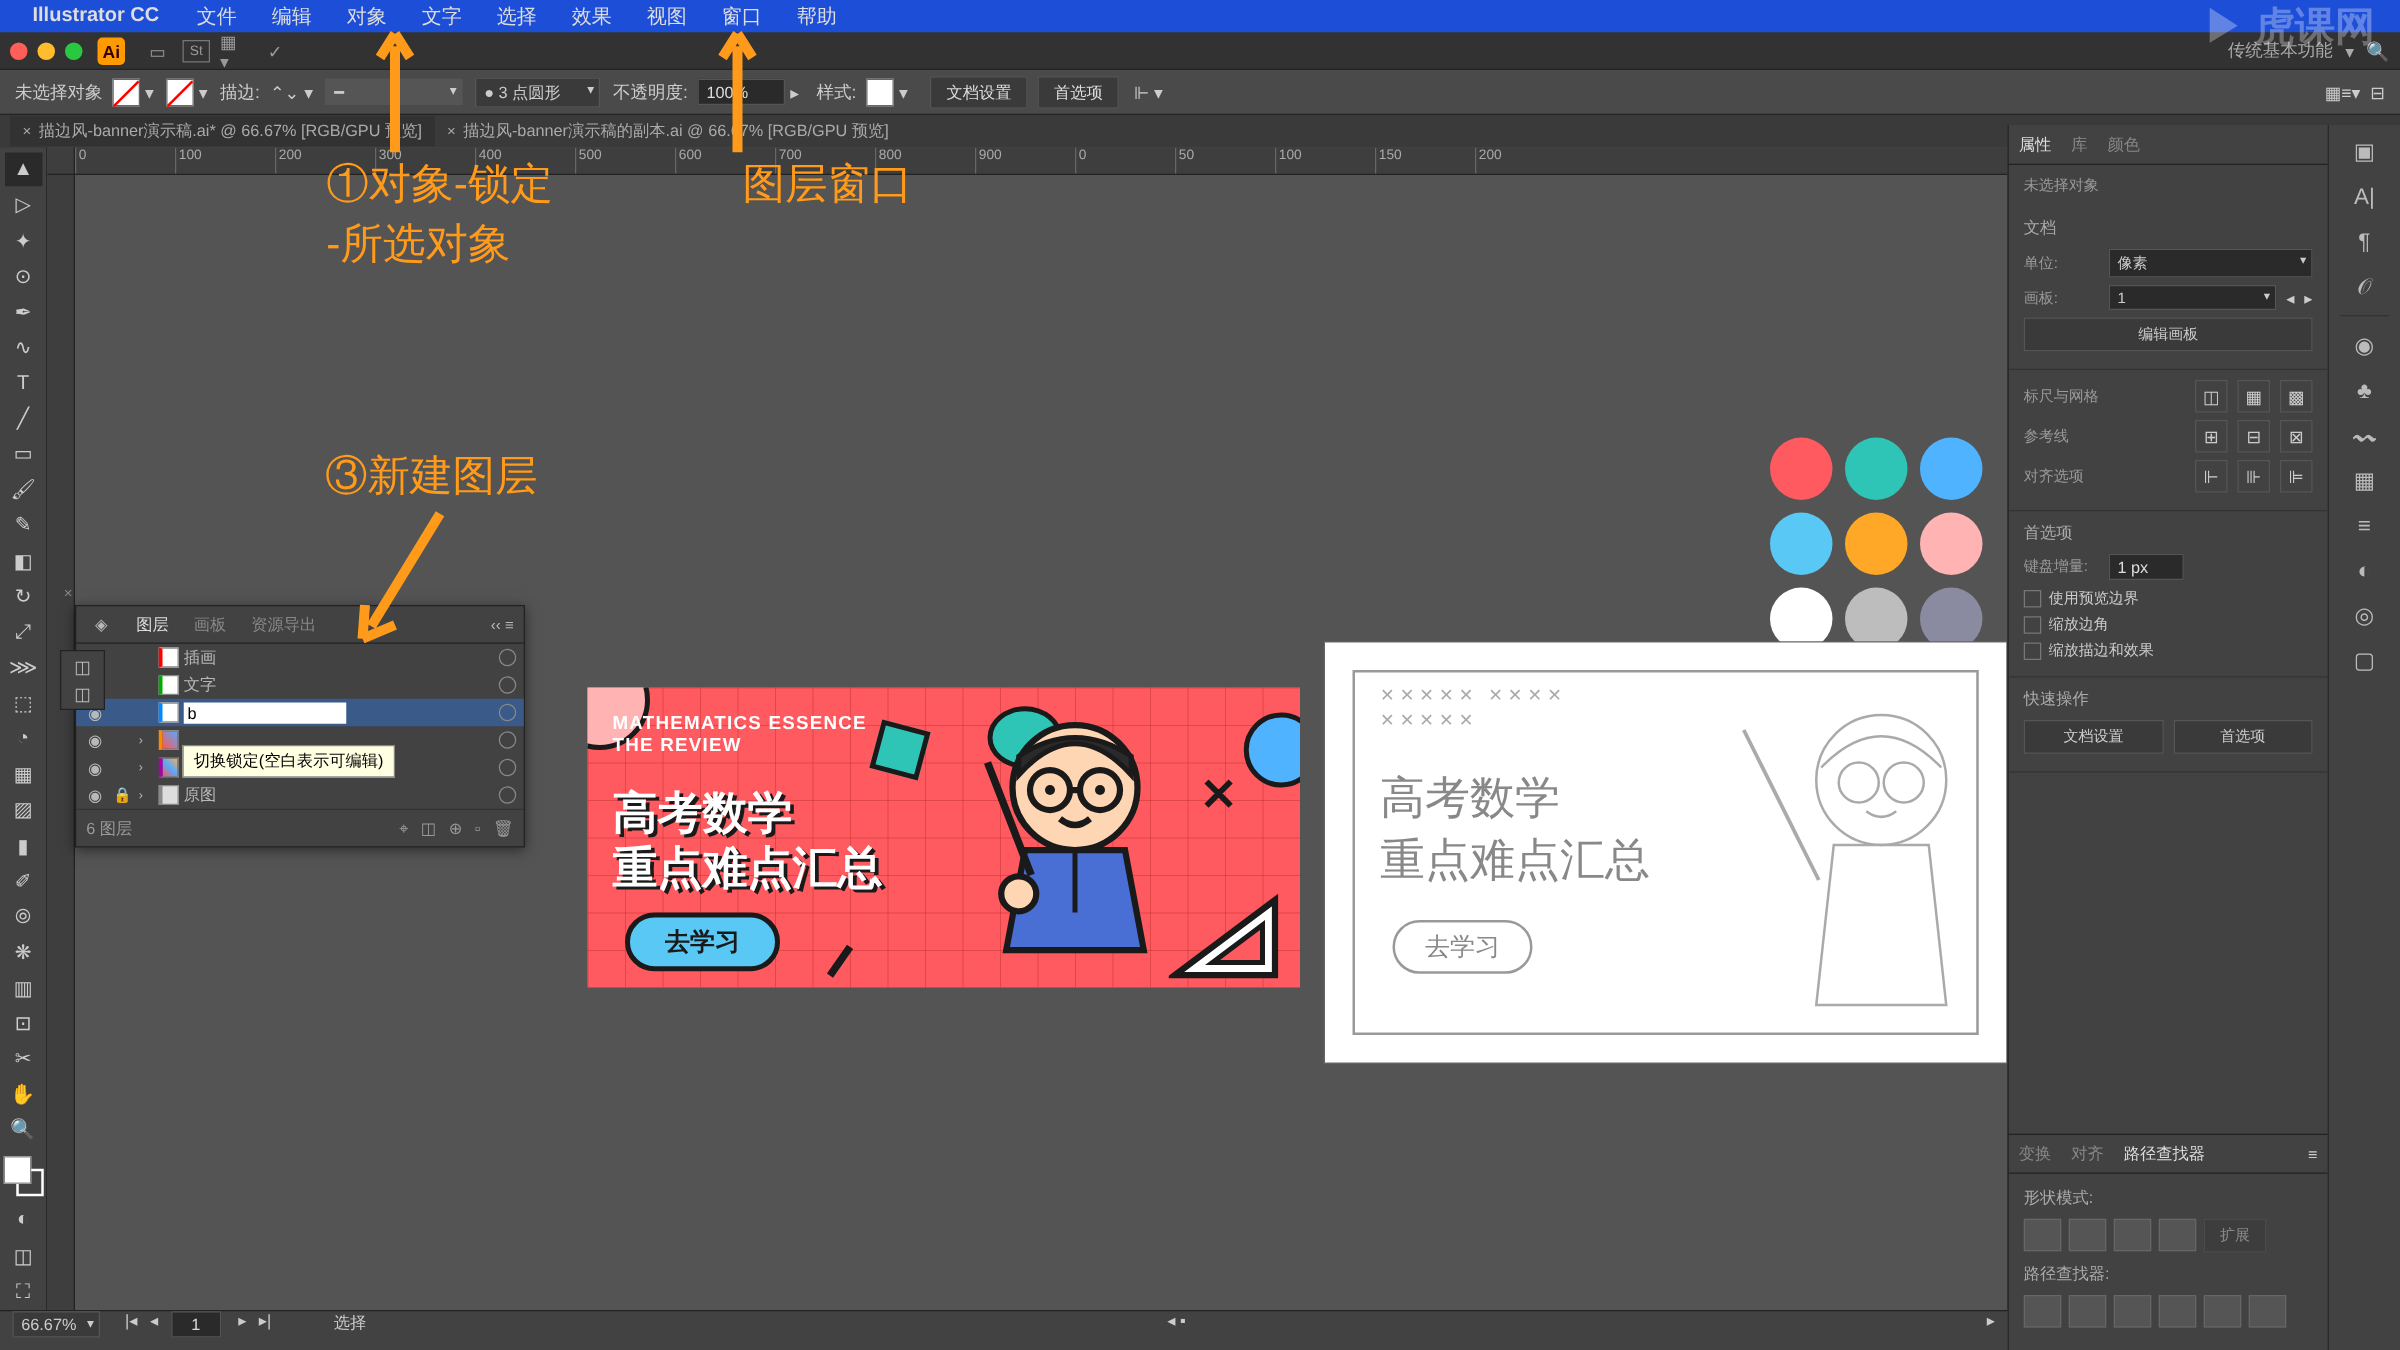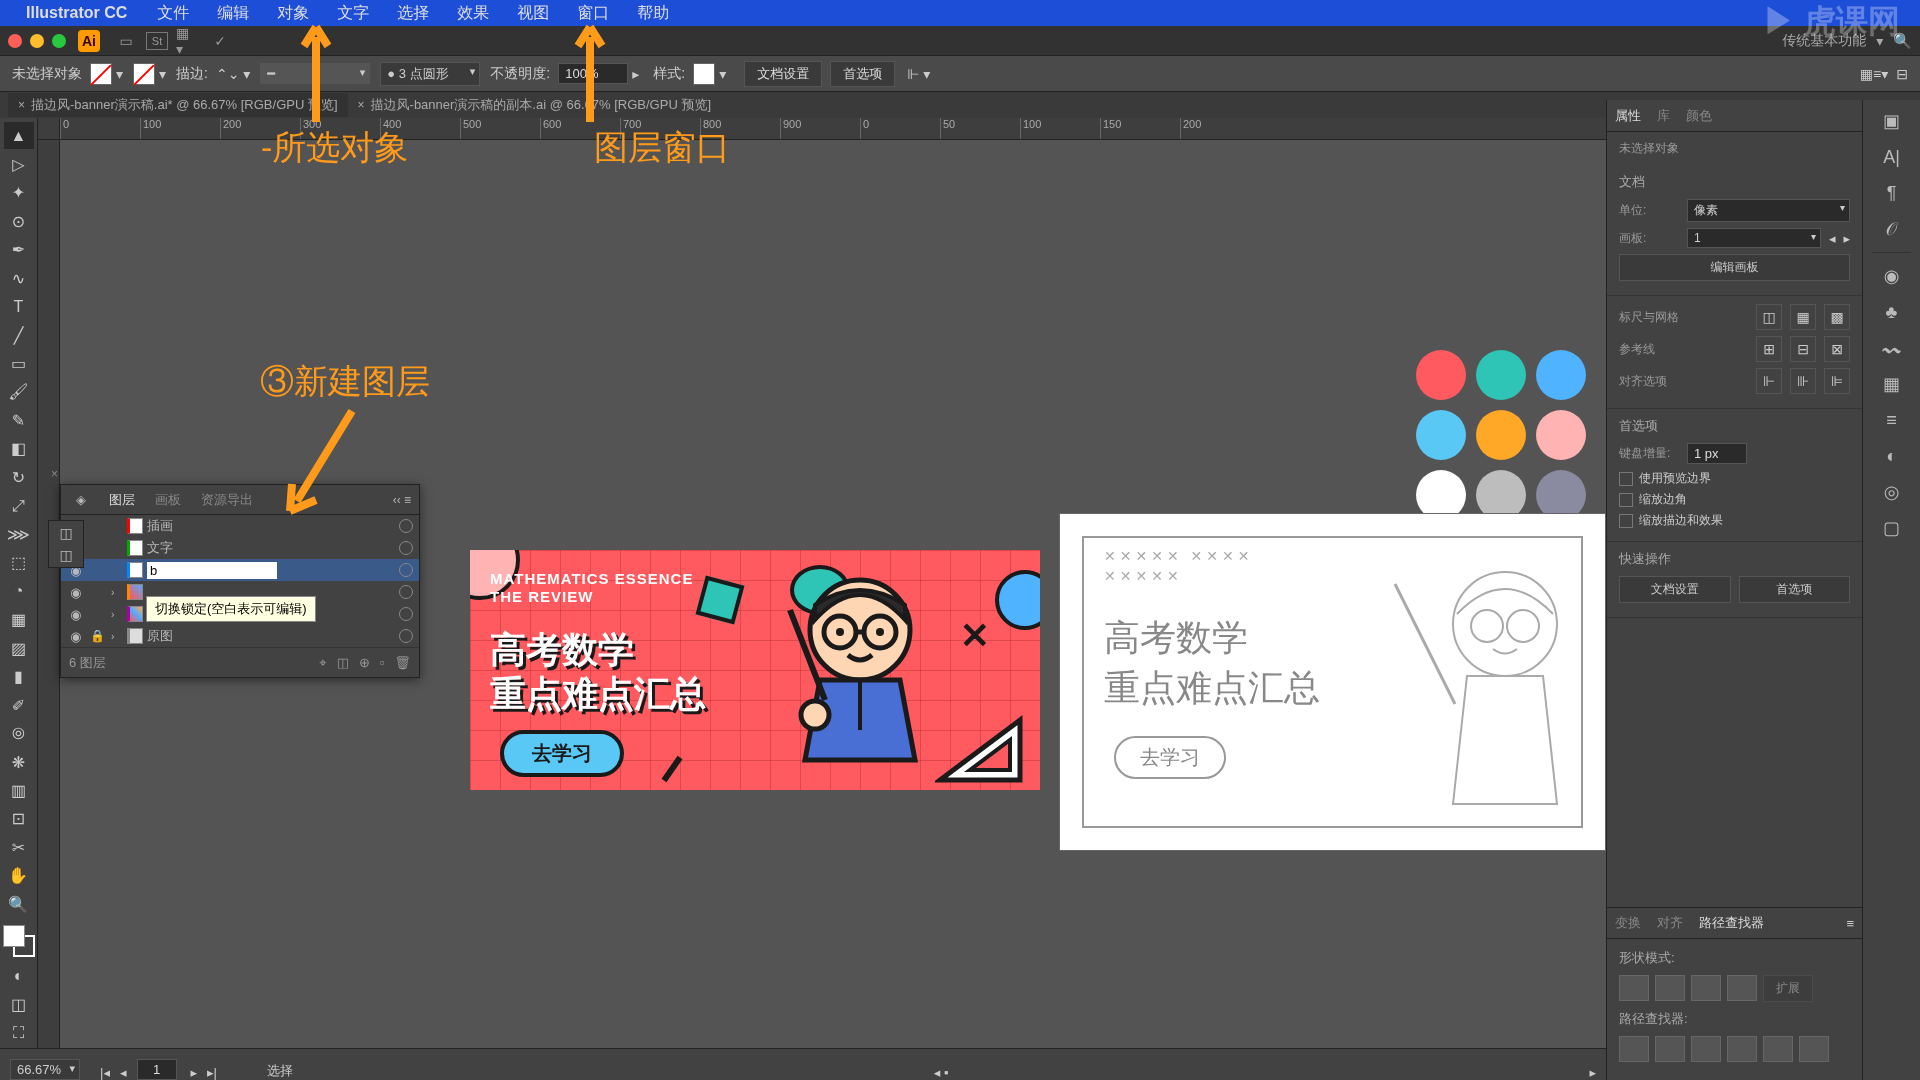--- a/index.html
+++ b/index.html
@@ -67,21 +67,21 @@
 .eye{width:18px;text-align:center;font-size:13px}
 .lock{width:18px;text-align:center;font-size:12px}
 .exp{width:12px;font-size:10px}
 .lswatch{width:16px;height:16px;border:1px solid #888}
 .lname{flex:1;font-size:13px}
 .lname input{background:#fff;border:none;width:130px;font-size:13px;padding:1px 3px;color:#000}
 .ltarget{width:14px;height:14px;border:1px solid #888;border-radius:50%;margin-left:auto}
 .lpfoot{display:flex;align-items:center;height:30px;border-top:1px solid #333;padding:0 8px;gap:10px;color:#999}
 .lpfoot .sp{flex:1}
 .tooltip{position:absolute;background:#ffffe1;color:#000;border:1px solid #888;padding:3px 8px;font-size:13px;left:146px;top:596px;z-index:100}
-.statusbar{position:absolute;bottom:0;left:0;right:314px;height:32px;background:#424242;border-top:1px solid #222;display:flex;align-items:flex-end;padding:0 10px;font-size:13px;color:#ccc;gap:10px}
+.statusbar{position:absolute;bottom:0;left:0;right:314px;height:32px;background:#424242;border-top:1px solid #222;display:flex;align-items:flex-start;padding:0 10px;font-size:13px;color:#ccc;gap:10px}
 .anno{position:absolute;color:#ff9a1a;font-size:34px;font-weight:400;z-index:50;line-height:1.4}
 .arrow{position:absolute;z-index:49}
 .artboard{position:absolute;background:#fff;box-shadow:0 0 0 1px #666}
 .banner{position:absolute;background:#ff5a5f;overflow:hidden}
 .banner .bgrid{position:absolute;inset:0;background-image:linear-gradient(rgba(180,40,40,.4) 1px,transparent 1px),linear-gradient(90deg,rgba(180,40,40,.4) 1px,transparent 1px);background-size:30px 30px}
 .btxt{position:absolute;color:#fff;font-weight:900}
 .bcircle{position:absolute;border-radius:50%}
 .palette{position:absolute;display:grid;grid-template-columns:repeat(3,50px);gap:10px}
 .pdot{width:50px;height:50px;border-radius:50%}
 .watermark{position:absolute;right:20px;top:0;color:rgba(255,255,255,.3);font-size:32px;font-weight:600;z-index:200}
@@ -280,20 +280,21 @@
         <circle cx="138" cy="82" r="16" fill="none" stroke="#aaa" stroke-width="2"></circle>
         <path d="M108 105 Q120 114 132 105" fill="none" stroke="#aaa" stroke-width="2"></path>
         <path d="M82 132 L158 132 L172 260 L68 260 Z" fill="none" stroke="#aaa" stroke-width="2"></path>
         <line x1="10" y1="40" x2="70" y2="160" stroke="#aaa" stroke-width="3"></line>
       </svg>
     </div>
   </div>
 </div>
 
 <div class="anno" style="left:261px;top:124px">
+  <div>①对象-锁定</div>
     <div>-所选对象</div>
 </div>
 <div class="anno" style="left:594px;top:124px">
     <div>图层窗口</div>
 </div>
 <div class="anno" style="left:260px;top:358px">③新建图层</div>
 <svg class="arrow" style="left:296px;top:22px;width:40px;height:100px">
     <path d="M20 100 L20 15 M20 5 L8 24 M20 5 L32 24" stroke="#ff9a1a" stroke-width="8" fill="none"></path>
   </svg>
 <svg class="arrow" style="left:570px;top:22px;width:40px;height:100px">

